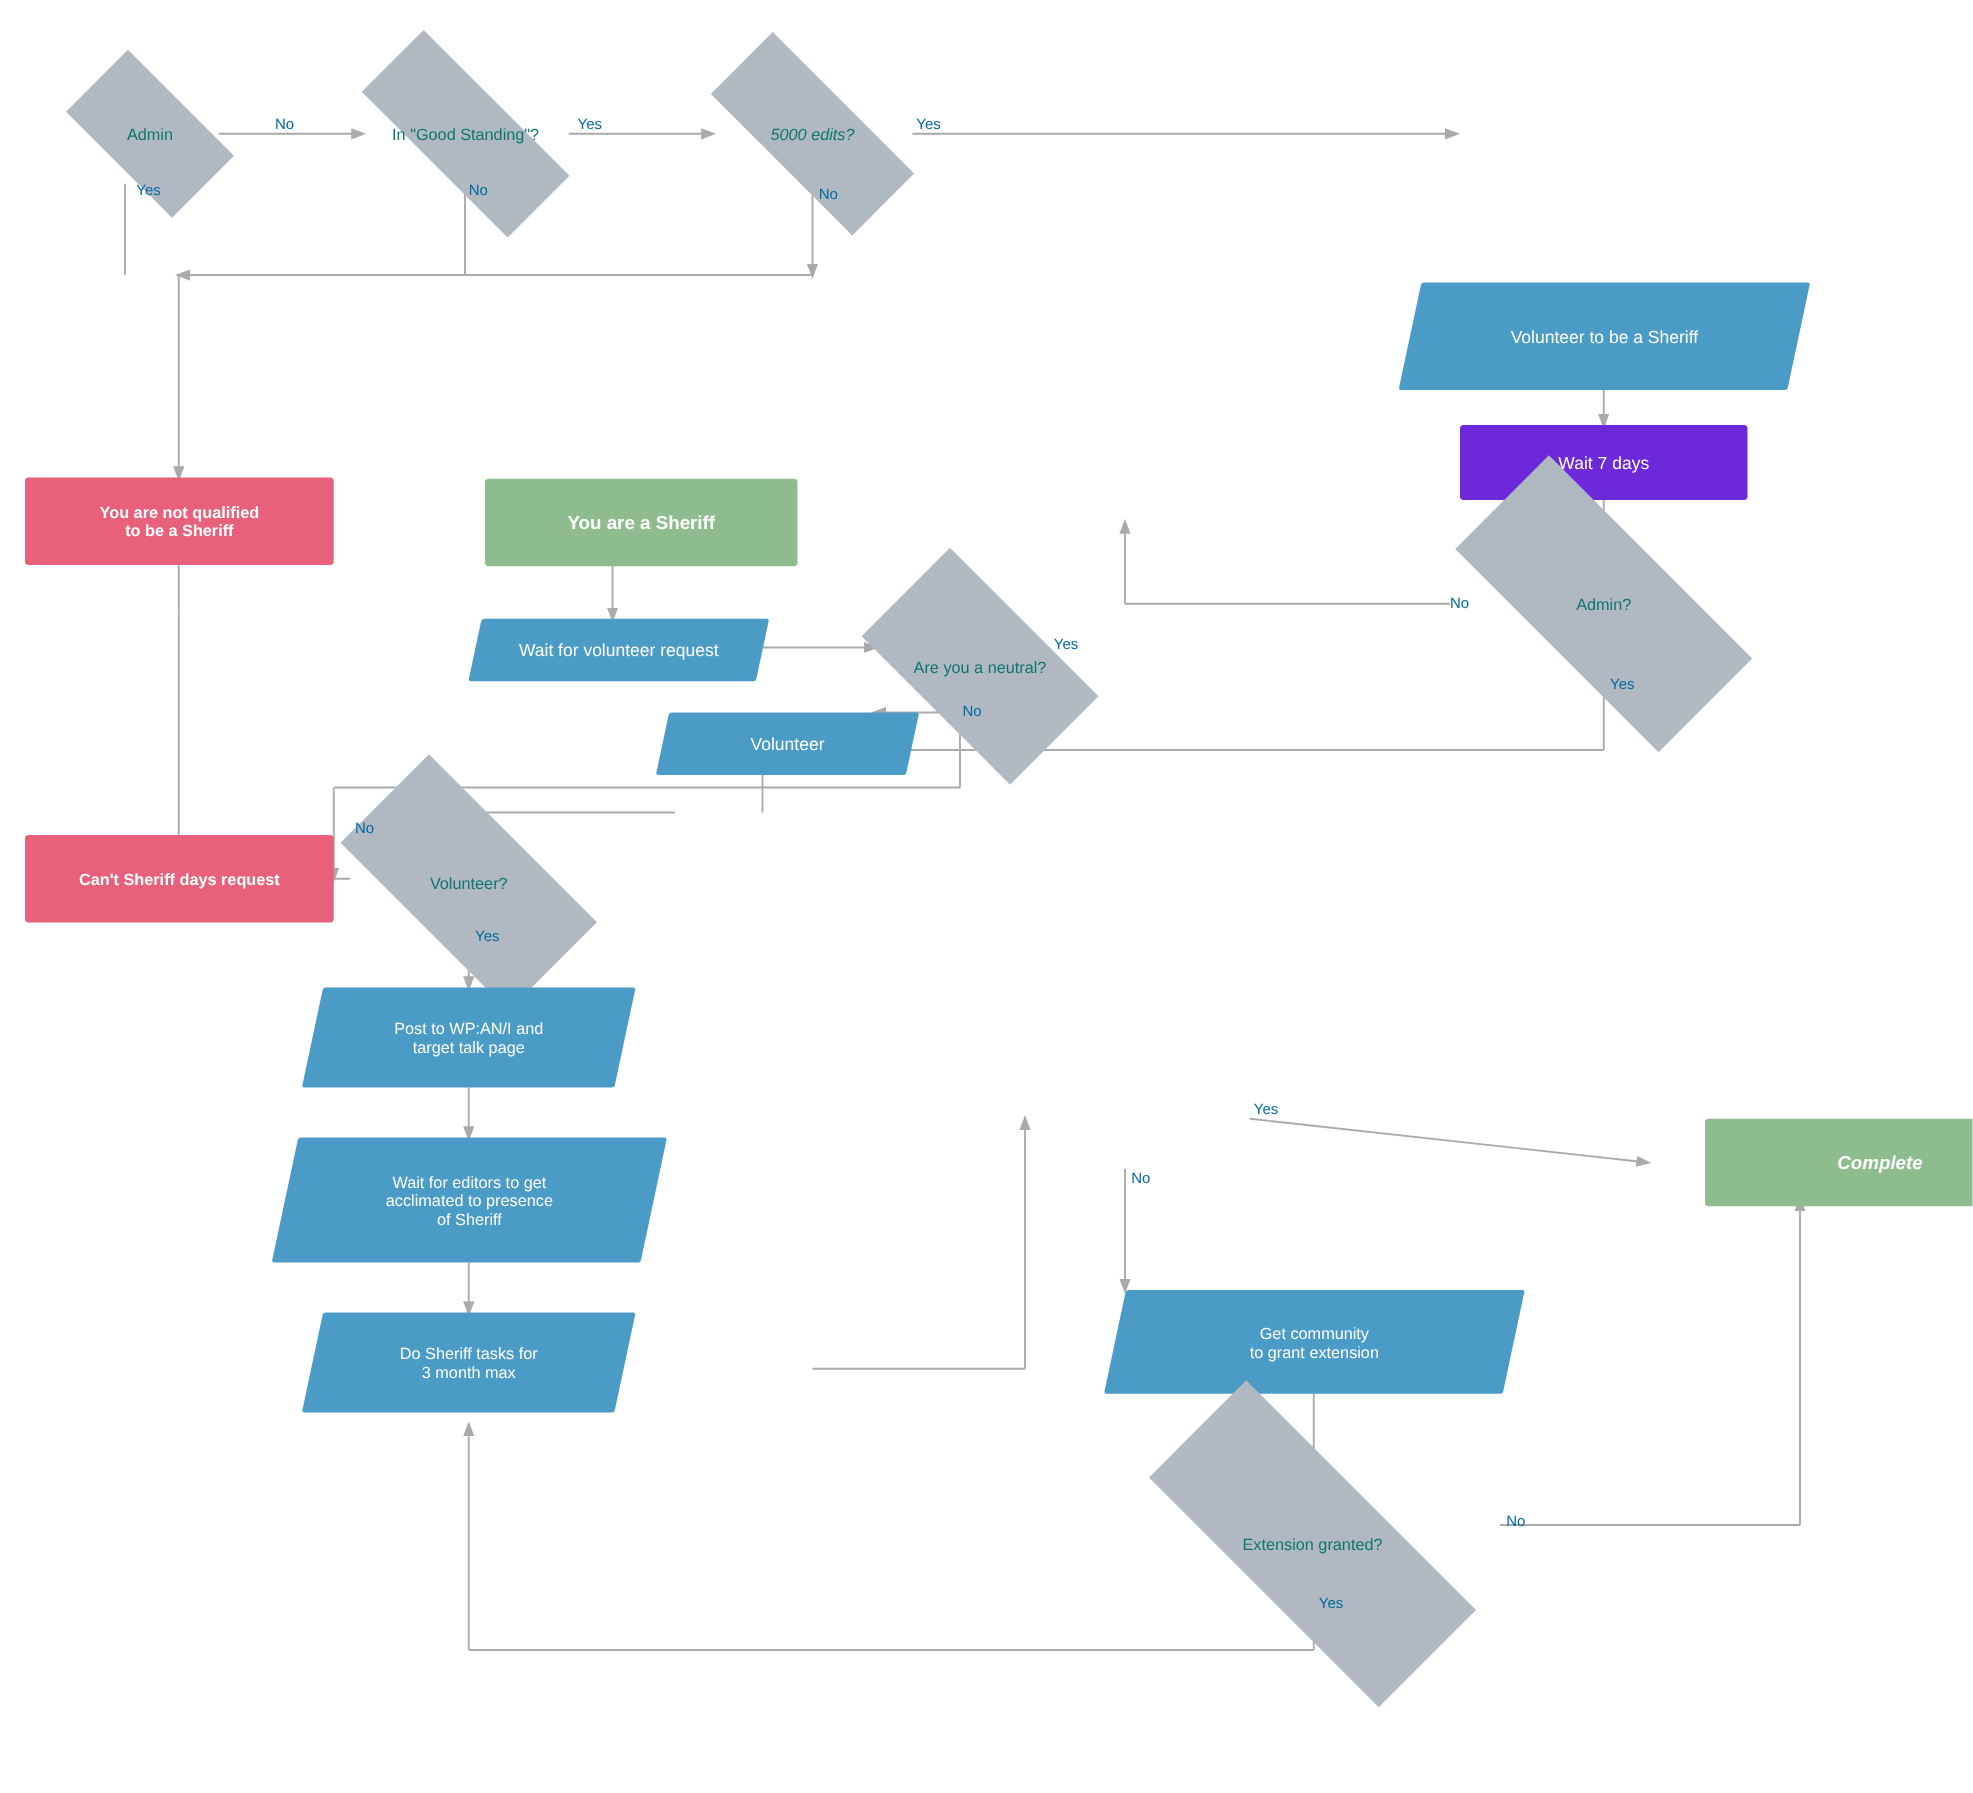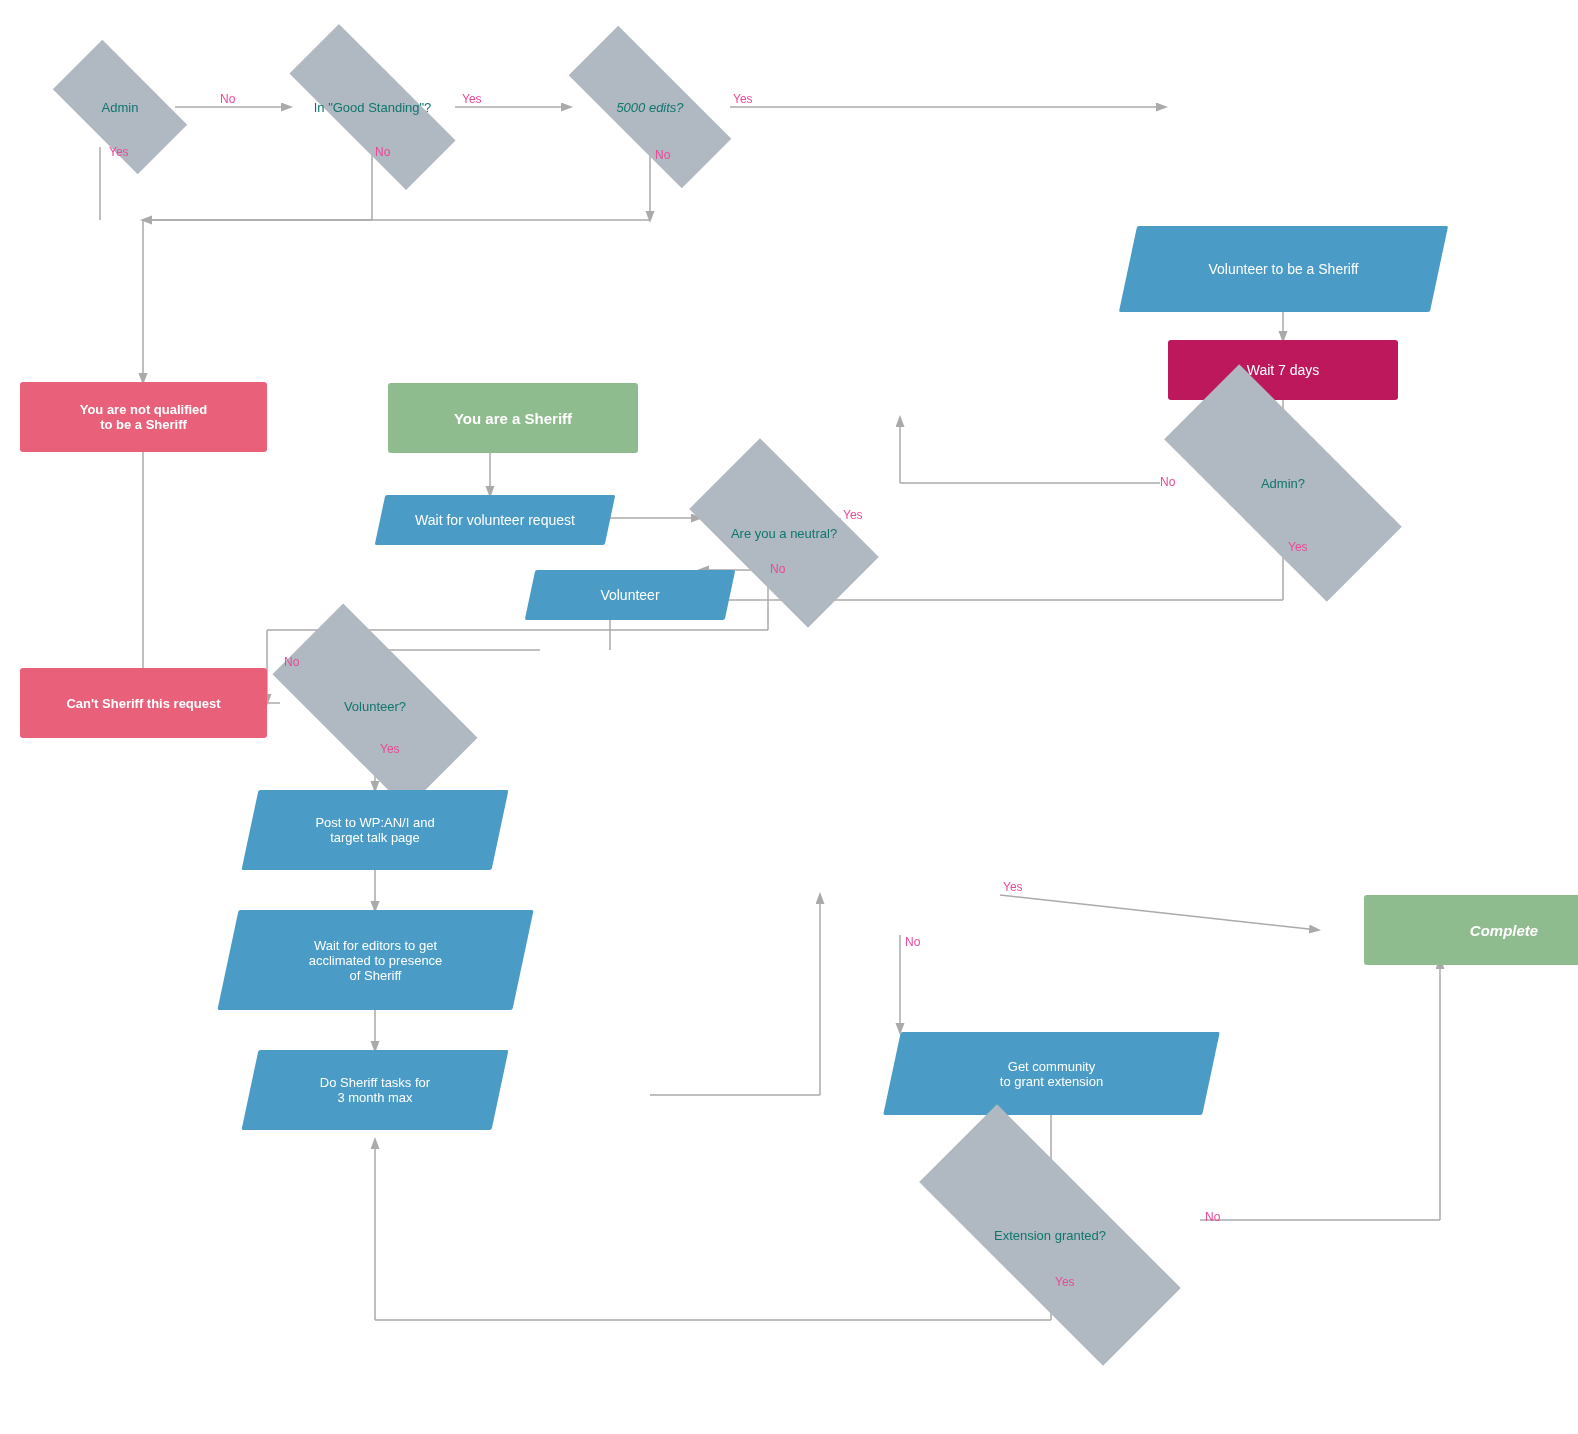--- a/index.html
+++ b/index.html
@@ -60,21 +60,21 @@
       display: flex;
       align-items: center;
       justify-content: center;
       width: 100%;
       height: 100%;
       text-align: center;
       font-size: 14px;
     }
     
     .rect-blue {
-      background: #be185d;
+      background: #6d28d9;
       color: #fff;
       border-radius: 3px;
       font-size: 14px;
     }
     
     .rect-green {
       background: #8fbc8f;
       color: #fff;
       border-radius: 3px;
       font-size: 15px;
@@ -102,21 +102,21 @@
       stroke-width: 1.5;
       fill: none;
     }
     svg.arrows marker#arr path {
       fill: #aaa;
       stroke: none;
     }
     .label-text {
       position: absolute;
       font-size: 12px;
-      color: #ec4899;
+      color: #0369a1;
     }
   </style>
 </head>
 <body>
 
 <div id="flowchart">
 
   <svg class="arrows">
     <defs>
       <marker id="arr" markerWidth="8" markerHeight="8" refX="6" refY="3" orient="auto">
@@ -244,21 +244,21 @@
 a neutral?</span>
   </div>
 
   <div class="node para-blue" style="left:530px;top:570px;width:200px;height:50px;">
     <div class="para-inner">
       <span>Volunteer</span>
     </div>
   </div>
 
   <div class="node rect-pink" style="left:20px;top:668px;width:247px;height:70px;">
-    <span>Can't Sheriff this request</span>
+    <span>Can't Sheriff days request</span>
   </div>
 
   <div class="diamond-wrap node" style="left:280px;top:656px;width:190px;height:100px;">
     <div class="diamond"></div>
     <span class="diamond-label">Volunteer?</span>
   </div>
 
   <div class="node para-blue" style="left:250px;top:790px;width:250px;height:80px;">
     <div class="para-inner">
       <span style="white-space:pre-line;font-size:13px;">Post to WP:AN/I and

